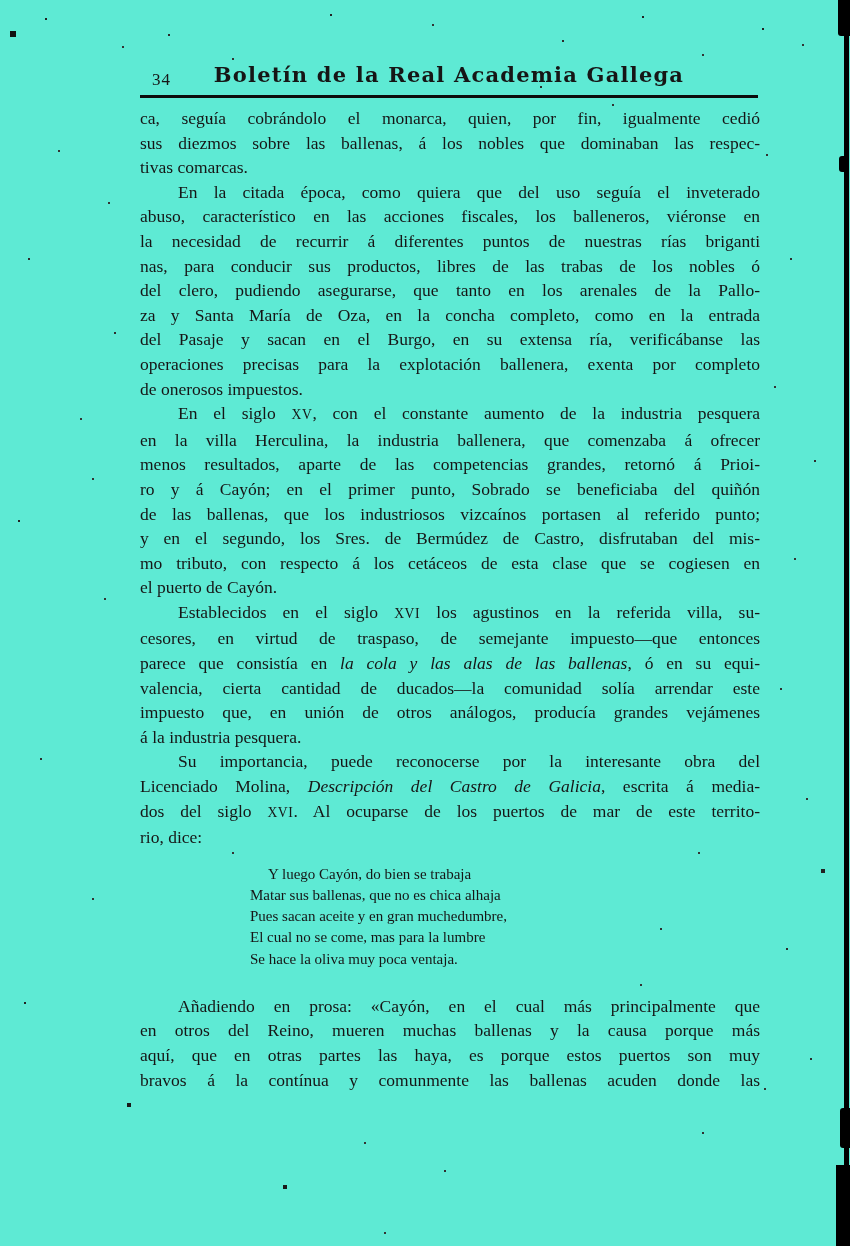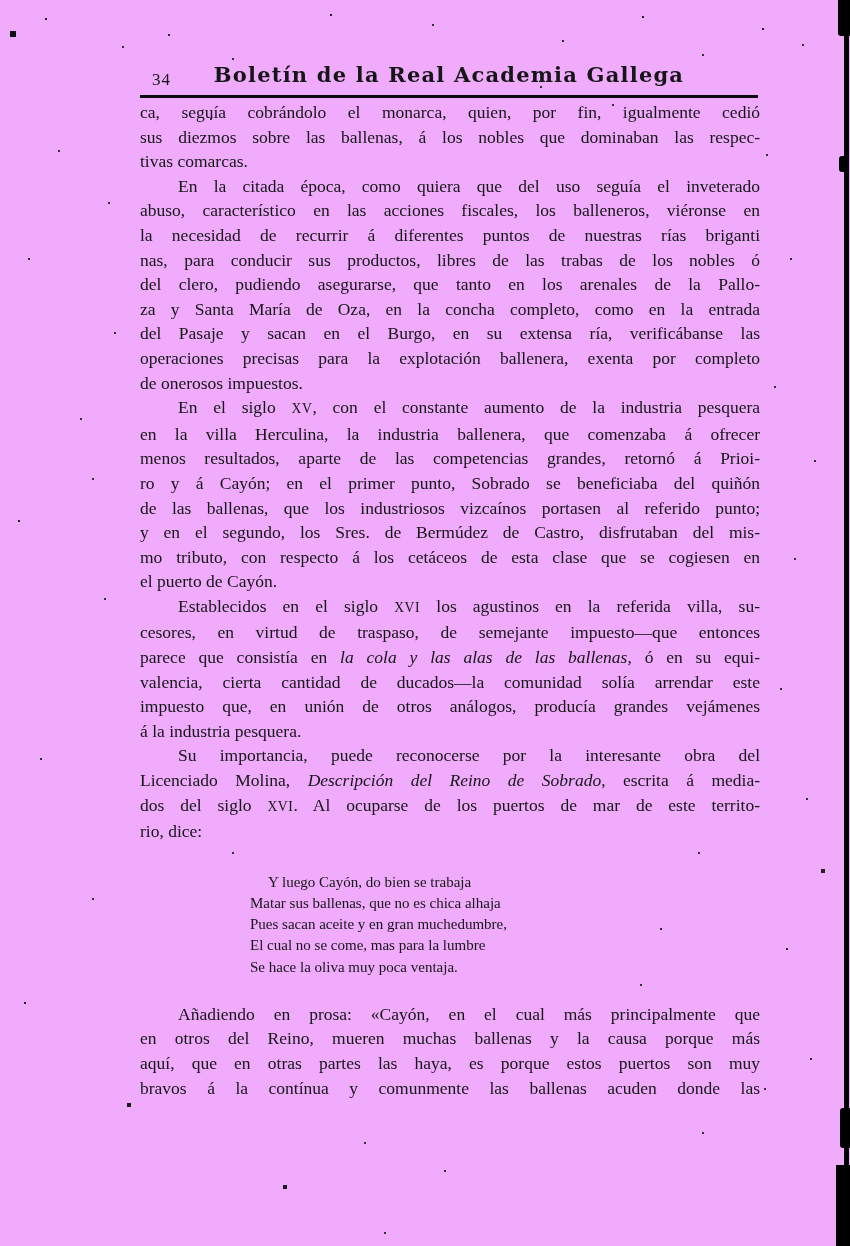--- a/index.html
+++ b/index.html
@@ -1,36 +1,36 @@
 <!DOCTYPE html>
 <html><head>
 <meta charset="utf-8">
 <style>
   html,body{margin:0;padding:0;background:#e8e8e8;}
   .page{
     position:relative;width:850px;height:1246px;margin:0 auto;
-    background:#f0abfc;overflow:hidden;
+    background:#5eead4;overflow:hidden;
     font-family:"Liberation Serif","DejaVu Serif",serif;
     color:#161616;
   }
   
   .header-num{position:absolute;left:152px;top:70px;font-size:17px;letter-spacing:1px;}
   .header-title{
     position:absolute;left:140px;top:62px;width:618px;text-align:center;
     font-family:"DejaVu Serif",serif;font-weight:bold;font-size:21px;letter-spacing:1.2px;
   }
   .header-rule{position:absolute;left:140px;top:95px;width:618px;height:3px;background:#0c0c0c;}
   
-  .body-text{position:absolute;left:140px;top:100px;width:620px;font-size:17.5px;line-height:24.6px;}
+  .body-text{position:absolute;left:140px;top:106px;width:620px;font-size:17.5px;line-height:24.6px;}
   .line{text-align:justify;text-align-last:justify;white-space:normal;}
   .line.endline{text-align-last:left;}
   .line.ind{text-indent:38px;}
   .sc{font-size:0.78em;letter-spacing:0.6px;}
   i{font-style:italic;}
-  .verse{margin:28px 0 24px 110px;width:310px;font-size:15px;line-height:21.2px;}
+  .verse{margin:14px 0 24px 110px;width:310px;font-size:15px;line-height:21.2px;}
   .verse .vline{text-align:left;text-align-last:left;}
   .verse .vline.first{text-indent:18px;}
   
   .edge-main{position:absolute;right:1px;top:0;width:5px;height:1246px;background:#000;}
   .edge-top{position:absolute;right:0;top:0;width:12px;height:36px;background:#000;border-radius:0 0 0 3px;}
   .edge-nub1{position:absolute;right:2px;top:156px;width:9px;height:16px;background:#000;border-radius:3px 0 0 3px;}
   .edge-mid{position:absolute;right:0;top:1108px;width:10px;height:40px;background:#000;border-radius:3px 0 0 3px;}
   .edge-bottom{position:absolute;right:0;top:1165px;width:14px;height:81px;background:#000;}
   
   .speck{position:absolute;left:0;top:0;width:2px;height:2px;background:transparent;
@@ -91,21 +91,21 @@
       <div>
         <div class="line ind">Establecidos en el siglo <span class="sc">XVI</span> los agustinos en la referida villa, su-</div>
         <div class="line">cesores, en virtud de traspaso, de semejante impuesto—que entonces</div>
         <div class="line">parece que consistía en <i>la cola y las alas de las ballenas</i>, ó en su equi-</div>
         <div class="line">valencia, cierta cantidad de ducados—la comunidad solía arrendar este</div>
         <div class="line">impuesto que, en unión de otros análogos, producía grandes vejámenes</div>
         <div class="line endline">á la industria pesquera.</div>
       </div>
       <div>
         <div class="line ind">Su importancia, puede reconocerse por la interesante obra del</div>
-        <div class="line">Licenciado Molina, <i>Descripción del Reino de Sobrado</i>, escrita á media-</div>
+        <div class="line">Licenciado Molina, <i>Descripción del Castro de Galicia</i>, escrita á media-</div>
         <div class="line">dos del siglo <span class="sc">XVI</span>. Al ocuparse de los puertos de mar de este territo-</div>
         <div class="line endline">rio, dice:</div>
       </div>
       <div class="verse">
         <div class="vline first">Y luego Cayón, do bien se trabaja</div>
         <div class="vline">Matar sus ballenas, que no es chica alhaja</div>
         <div class="vline">Pues sacan aceite y en gran muchedumbre,</div>
         <div class="vline">El cual no se come, mas para la lumbre</div>
         <div class="vline">Se hace la oliva muy poca ventaja.</div>
       </div>

